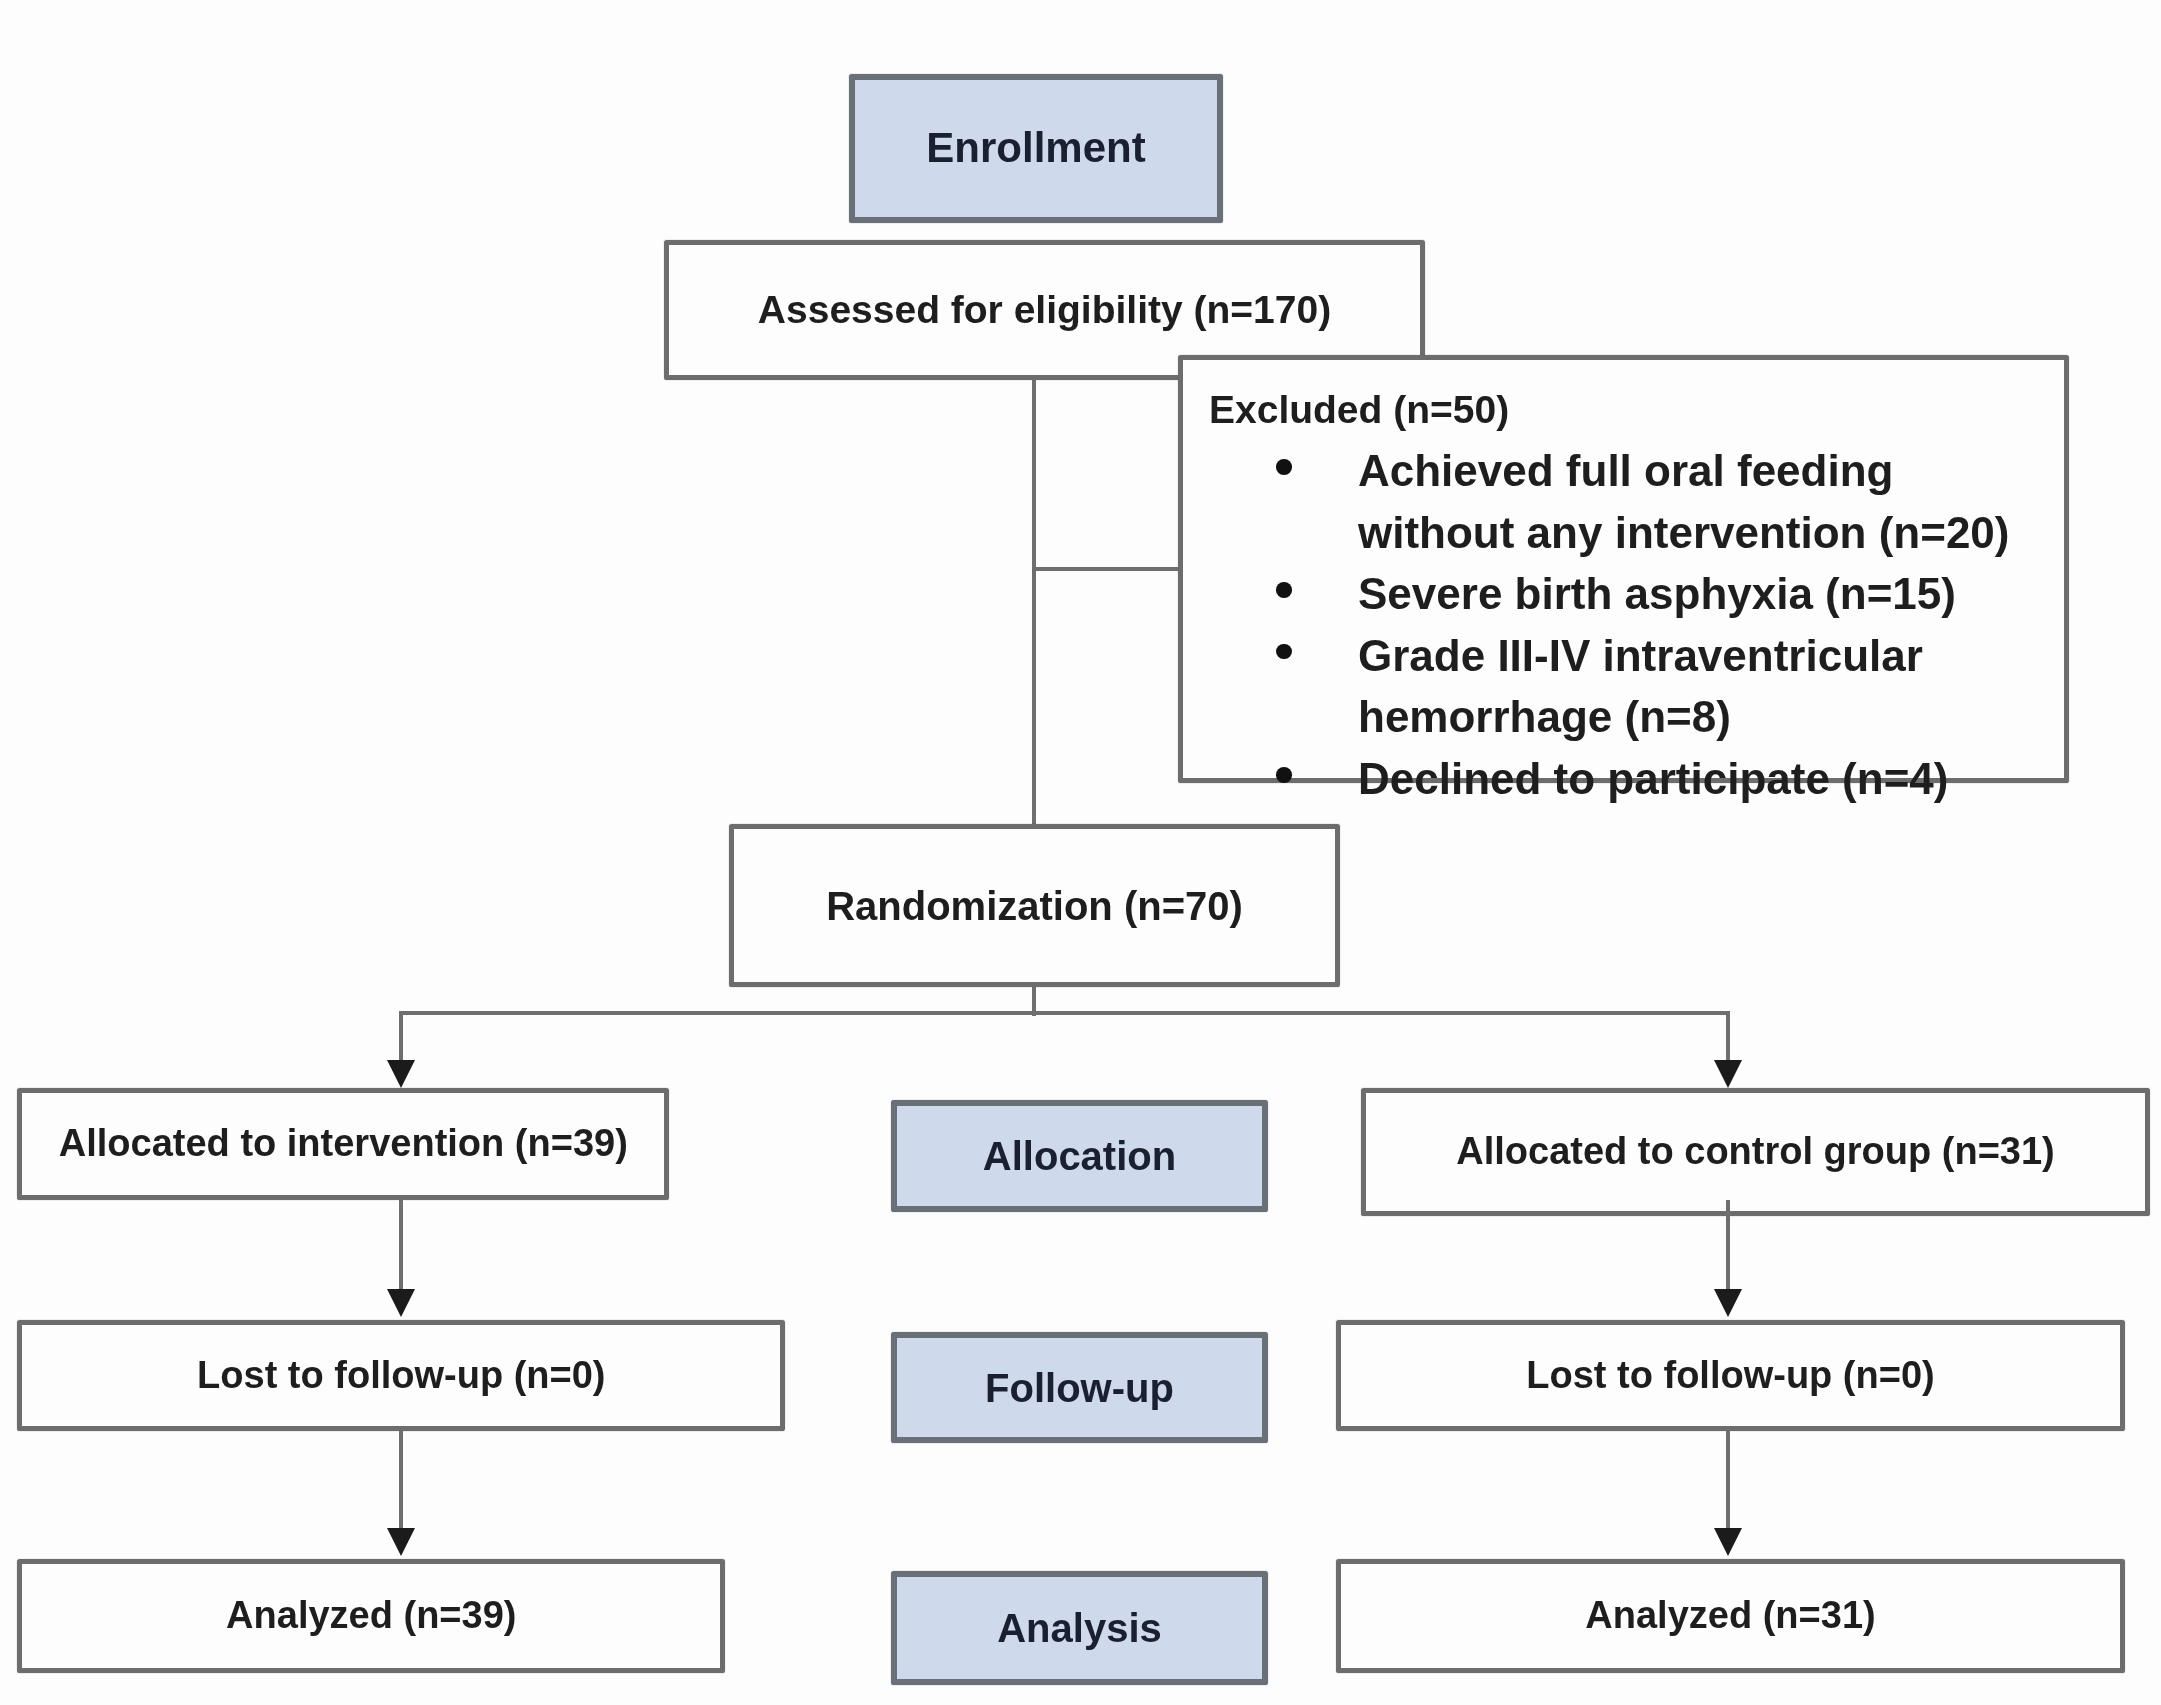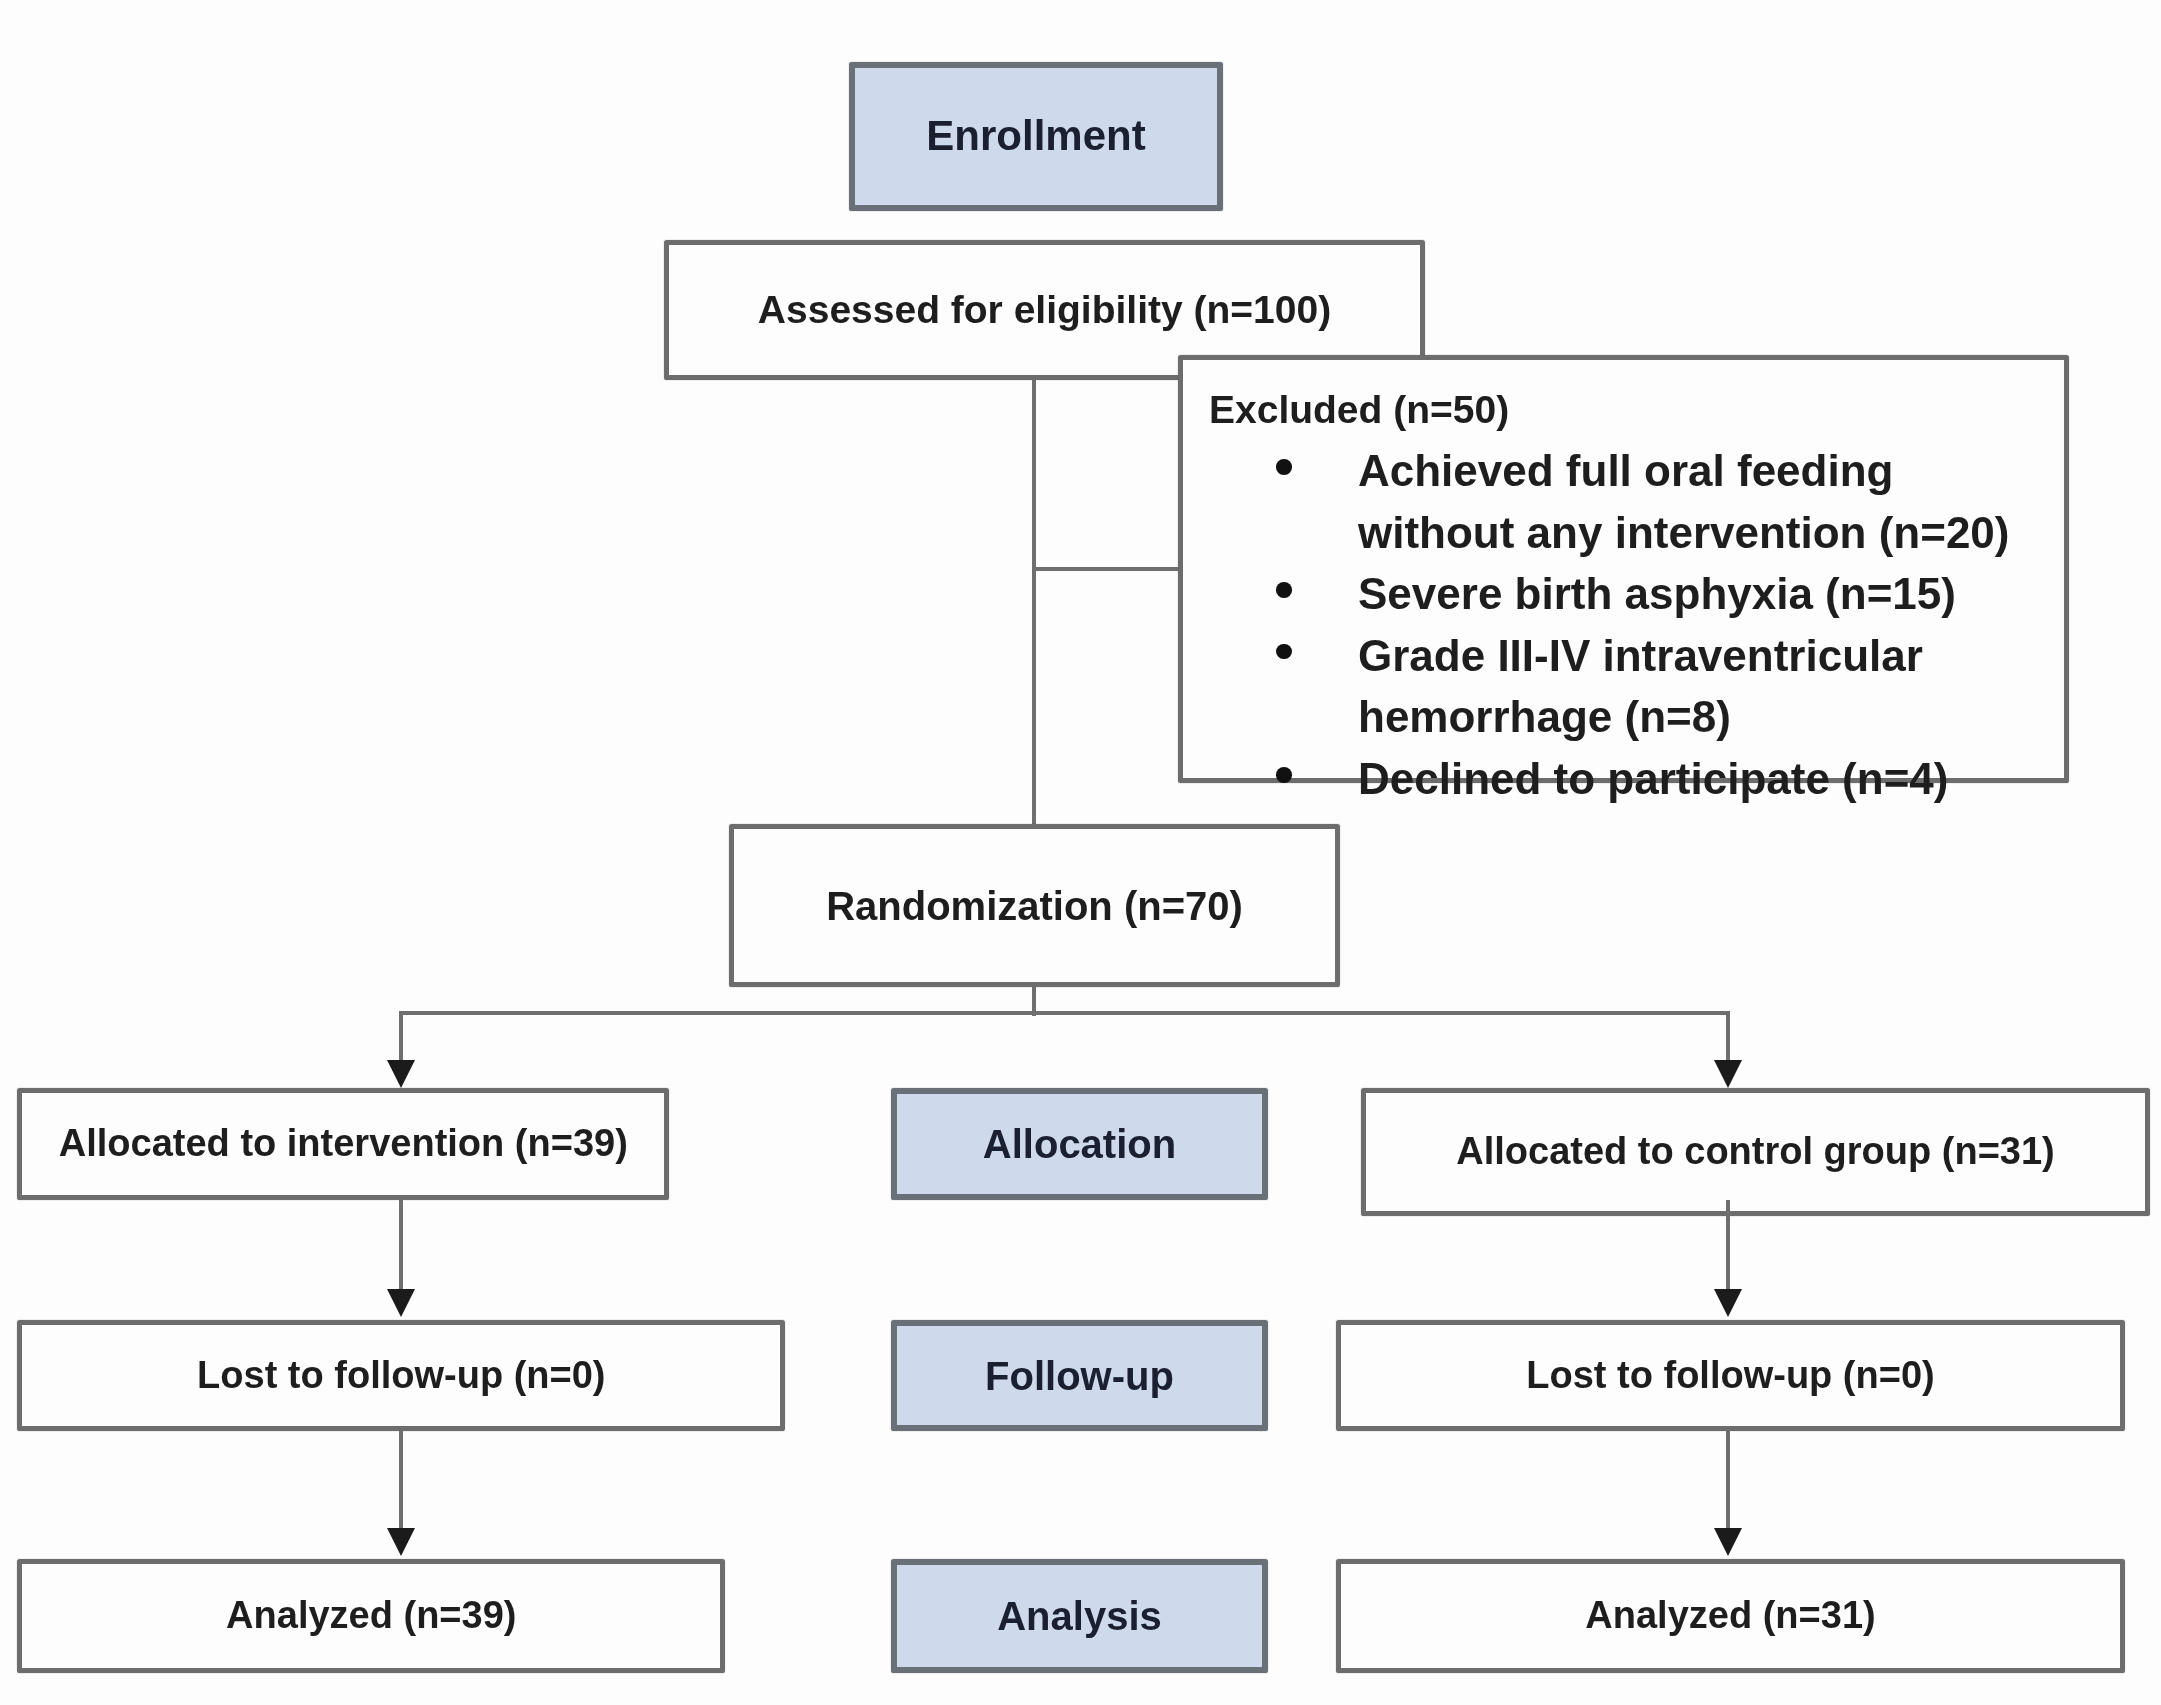--- a/index.html
+++ b/index.html
@@ -38,20 +38,21 @@
     font-size:38px;
     color:var(--text);
     line-height:1.25;
     box-shadow:0 0 0 0.9px rgba(0,0,0,0.06);
   }
   .box.stage{
     background:var(--stage-fill);
     border-width:6px;
     border-color:#6a7078;
     color:var(--stage-text);
+    margin-top:12px;
   }
   .box.leftalign{
     align-items:flex-start;
     justify-content:flex-start;
     text-align:left;
     flex-direction:column;
   }
   
   .excl-inner{padding:26px 22.5px 17.3px 26px;width:100%;}
   .excl-title{font-size:39px;font-weight:700;margin-bottom:5.2px;}
@@ -92,21 +93,21 @@
 </head>
 <body>
 
 <div class="canvas">
 
   <div class="box stage" style="left:849px;top:62px;width:374px;height:149px;font-size:42px;">
     <span>Enrollment</span>
   </div>
 
   <div class="box" style="left:664px;top:240px;width:761px;height:140px;font-size:39px;">
-    <span>Assessed for eligibility (n=100)</span>
+    <span>Assessed for eligibility (n=170)</span>
   </div>
 
   <div class="vline" style="left:1032px;top:380px;height:444px;"></div>
 
   <div class="hline" style="left:1032px;top:567px;width:182px;"></div>
   <div class="arrow-right" style="left:1212px;top:555px;"></div>
 
   <div class="box leftalign" style="left:1178px;top:355px;width:891px;height:428px;">
     <div class="excl-inner">
       <div class="excl-title">Excluded (n=50)</div>

